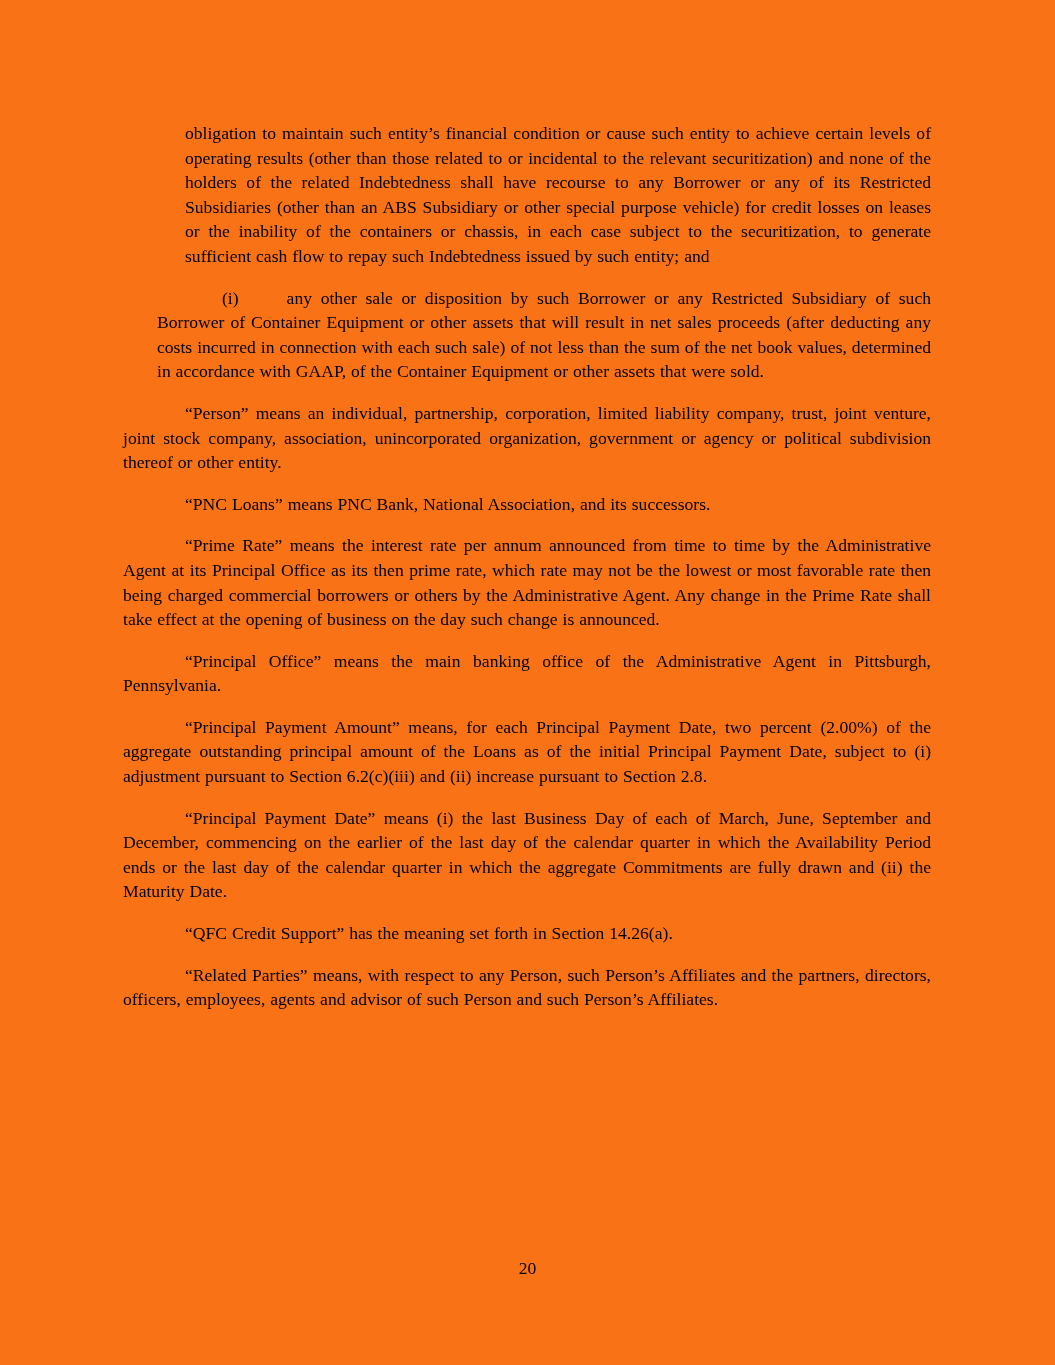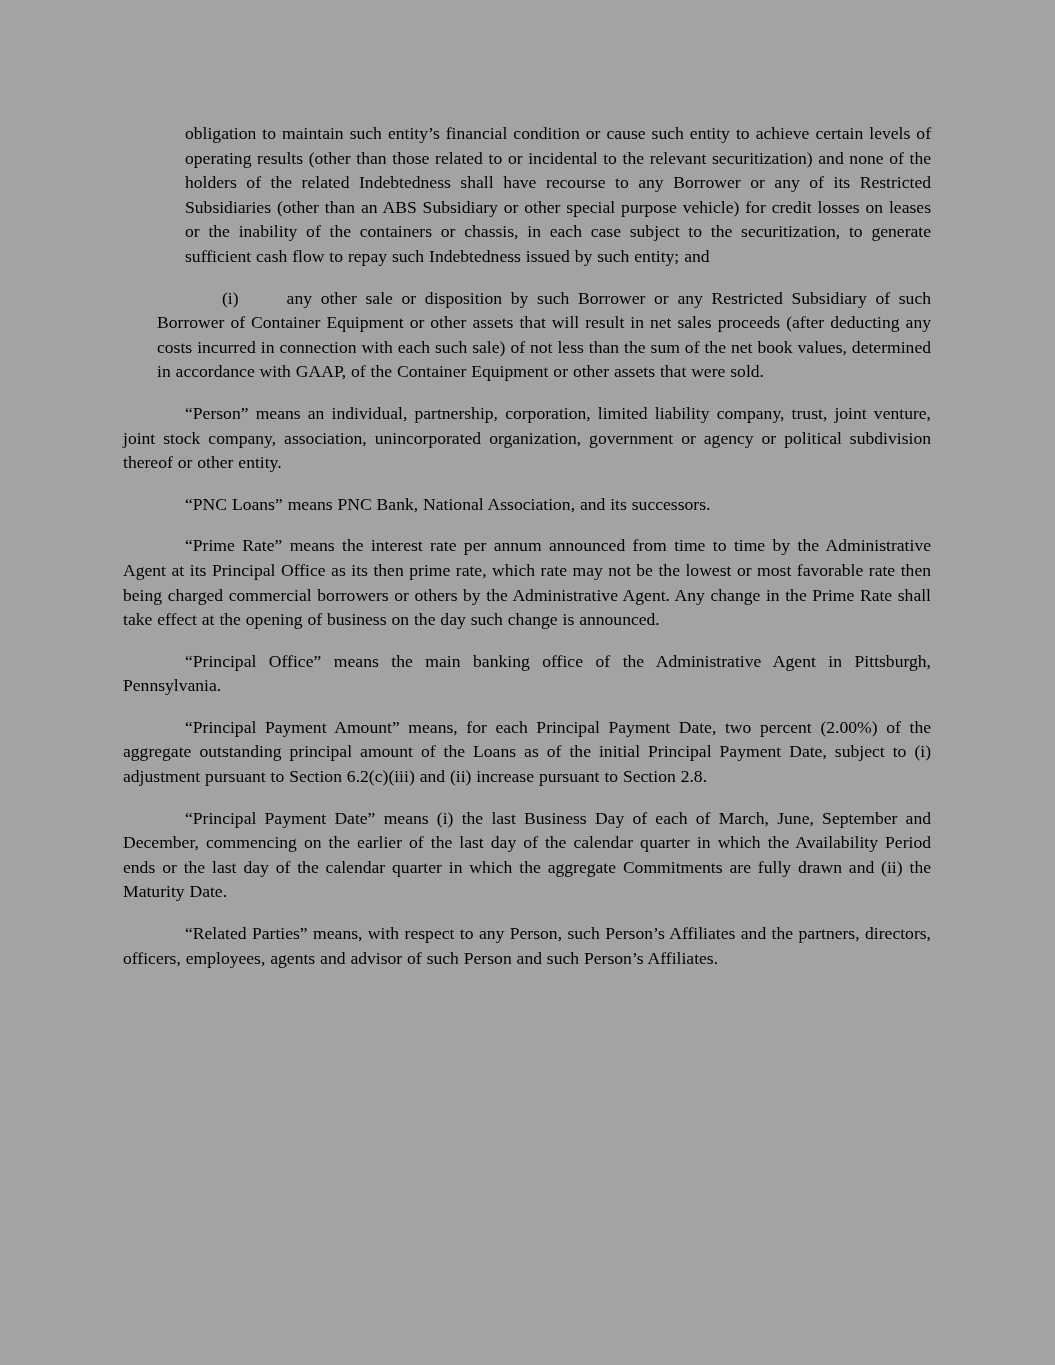--- a/index.html
+++ b/index.html
@@ -4,21 +4,21 @@
 <style>
   html, body {
     margin: 0;
     padding: 0;
     background: #ffffff;
   }
   .page {
     position: relative;
     width: 1055px;
     height: 1365px;
-    background: #a3a3a3;
+    background: #f97316;
     font-family: "Liberation Serif", serif;
     font-size: 17.6px;
     color: #000000;
     overflow: hidden;
   }
   .content {
     position: absolute;
     left: 123px;
     top: 121px;
     width: 808px;
@@ -61,15 +61,17 @@
 <div class="page">
   <div class="content" id="paragraphs">
       <p class="block"><span>obligation to maintain such entity’s financial condition or cause such entity to achieve certain levels of operating results (other than those related to or incidental to the relevant securitization) and none of the holders of the related Indebtedness shall have recourse to any Borrower or any of its Restricted Subsidiaries (other than an ABS Subsidiary or other special purpose vehicle) for credit losses on leases or the inability of the containers or chassis, in each case subject to the securitization, to generate sufficient cash flow to repay such Indebtedness issued by such entity; and</span></p>
       <p class="block-numbered"><span>(i)</span><span class="tab"></span><span>any other sale or disposition by such Borrower or any Restricted Subsidiary of such Borrower of Container Equipment or other assets that will result in net sales proceeds (after deducting any costs incurred in connection with each such sale) of not less than the sum of the net book values, determined in accordance with GAAP, of the Container Equipment or other assets that were sold.</span></p>
       <p class="body"><span>“</span><span class="u">Person</span><span>” means an individual, partnership, corporation, limited liability company, trust, joint venture, joint stock company, association, unincorporated organization, government or agency or political subdivision thereof or other entity.</span></p>
       <p class="body"><span>“</span><span class="u">PNC Loans</span><span>” means PNC Bank, National Association, and its successors.</span></p>
       <p class="body"><span>“</span><span class="u">Prime Rate</span><span>” means the interest rate per annum announced from time to time by the Administrative Agent at its Principal Office as its then prime rate, which rate may not be the lowest or most favorable rate then being charged commercial borrowers or others by the Administrative Agent.  Any change in the Prime Rate shall take effect at the opening of business on the day such change is announced.</span></p>
       <p class="body"><span>“</span><span class="u">Principal Office</span><span>” means the main banking office of the Administrative Agent in Pittsburgh, Pennsylvania.</span></p>
       <p class="body"><span>“</span><span class="u">Principal Payment Amount</span><span>” means, for each Principal Payment Date, two percent (2.00%) of the aggregate outstanding principal amount of the Loans as of the initial Principal Payment Date, subject to (i) adjustment pursuant to </span><span class="u">Section 6.2(c)(iii)</span><span> and </span><span class="u">(ii)</span><span> increase pursuant to </span><span class="u">Section 2.8</span><span>.</span></p>
       <p class="body"><span>“</span><span class="u">Principal Payment Date</span><span>” means (i) the last Business Day of each of March, June, September and December, commencing on the earlier of the last day of the calendar quarter in which the Availability Period ends or the last day of the calendar quarter in which the aggregate Commitments are fully drawn and (ii) the Maturity Date.</span></p>
+      <p class="body"><span>“</span><span class="u">QFC Credit Support</span><span>” has the meaning set forth in </span><span class="u">Section 14.26(a)</span><span>.</span></p>
       <p class="body"><span>“</span><span class="u">Related Parties</span><span>” means, with respect to any Person, such Person’s Affiliates and the partners, directors, officers, employees, agents and advisor of such Person and such Person’s Affiliates.</span></p>
     </div>
+  <div class="page-number">20</div>
 </div>
 
 </body></html>

